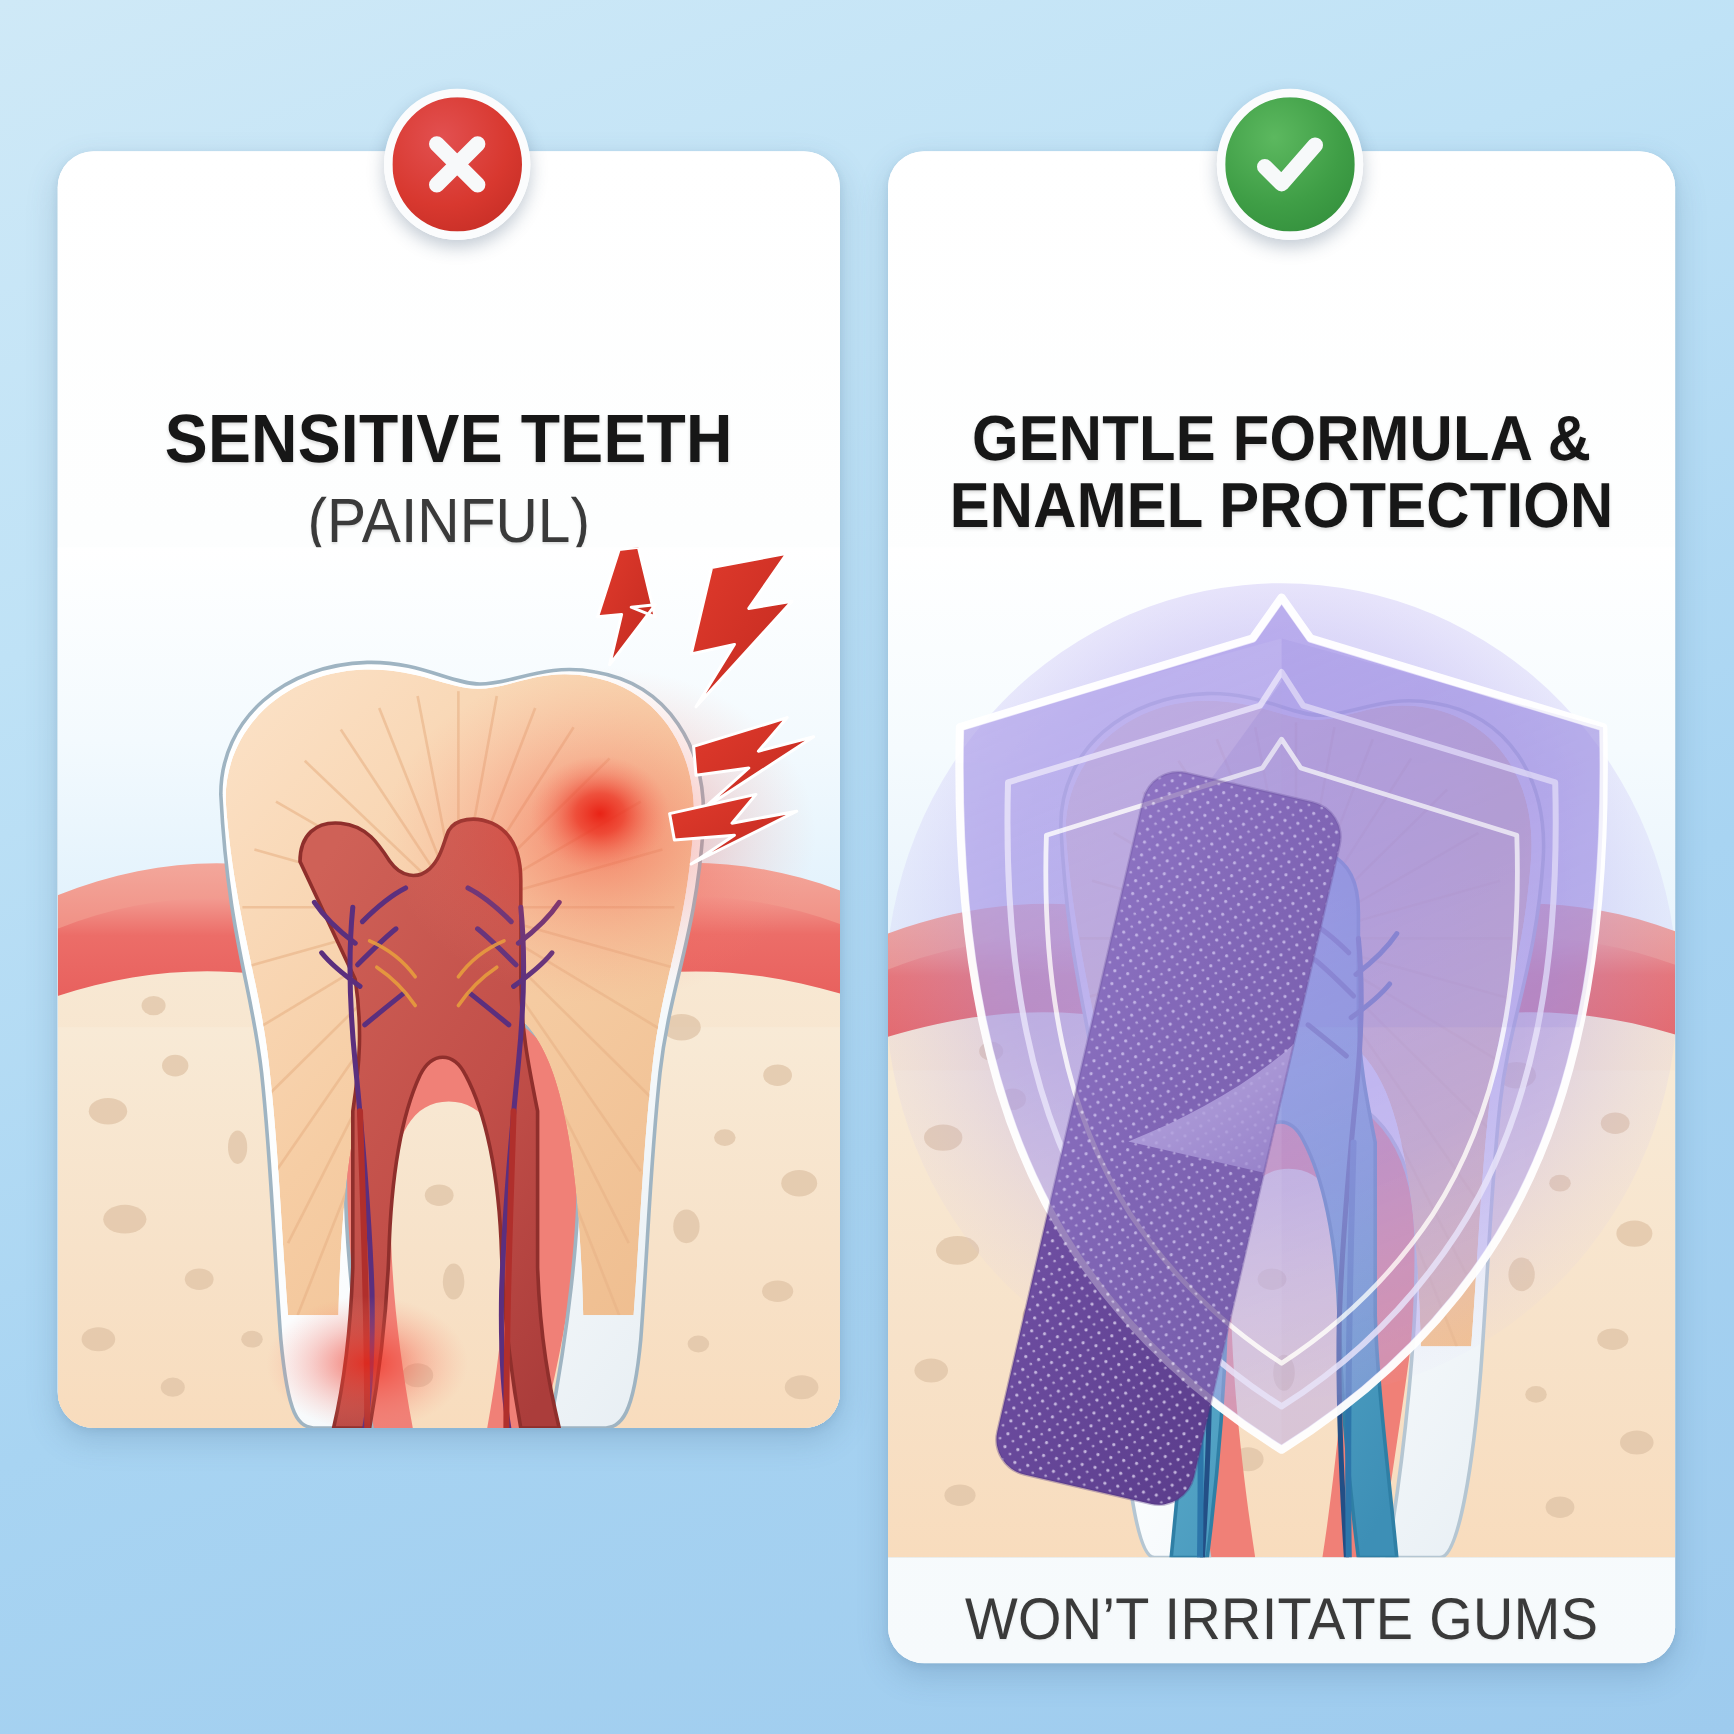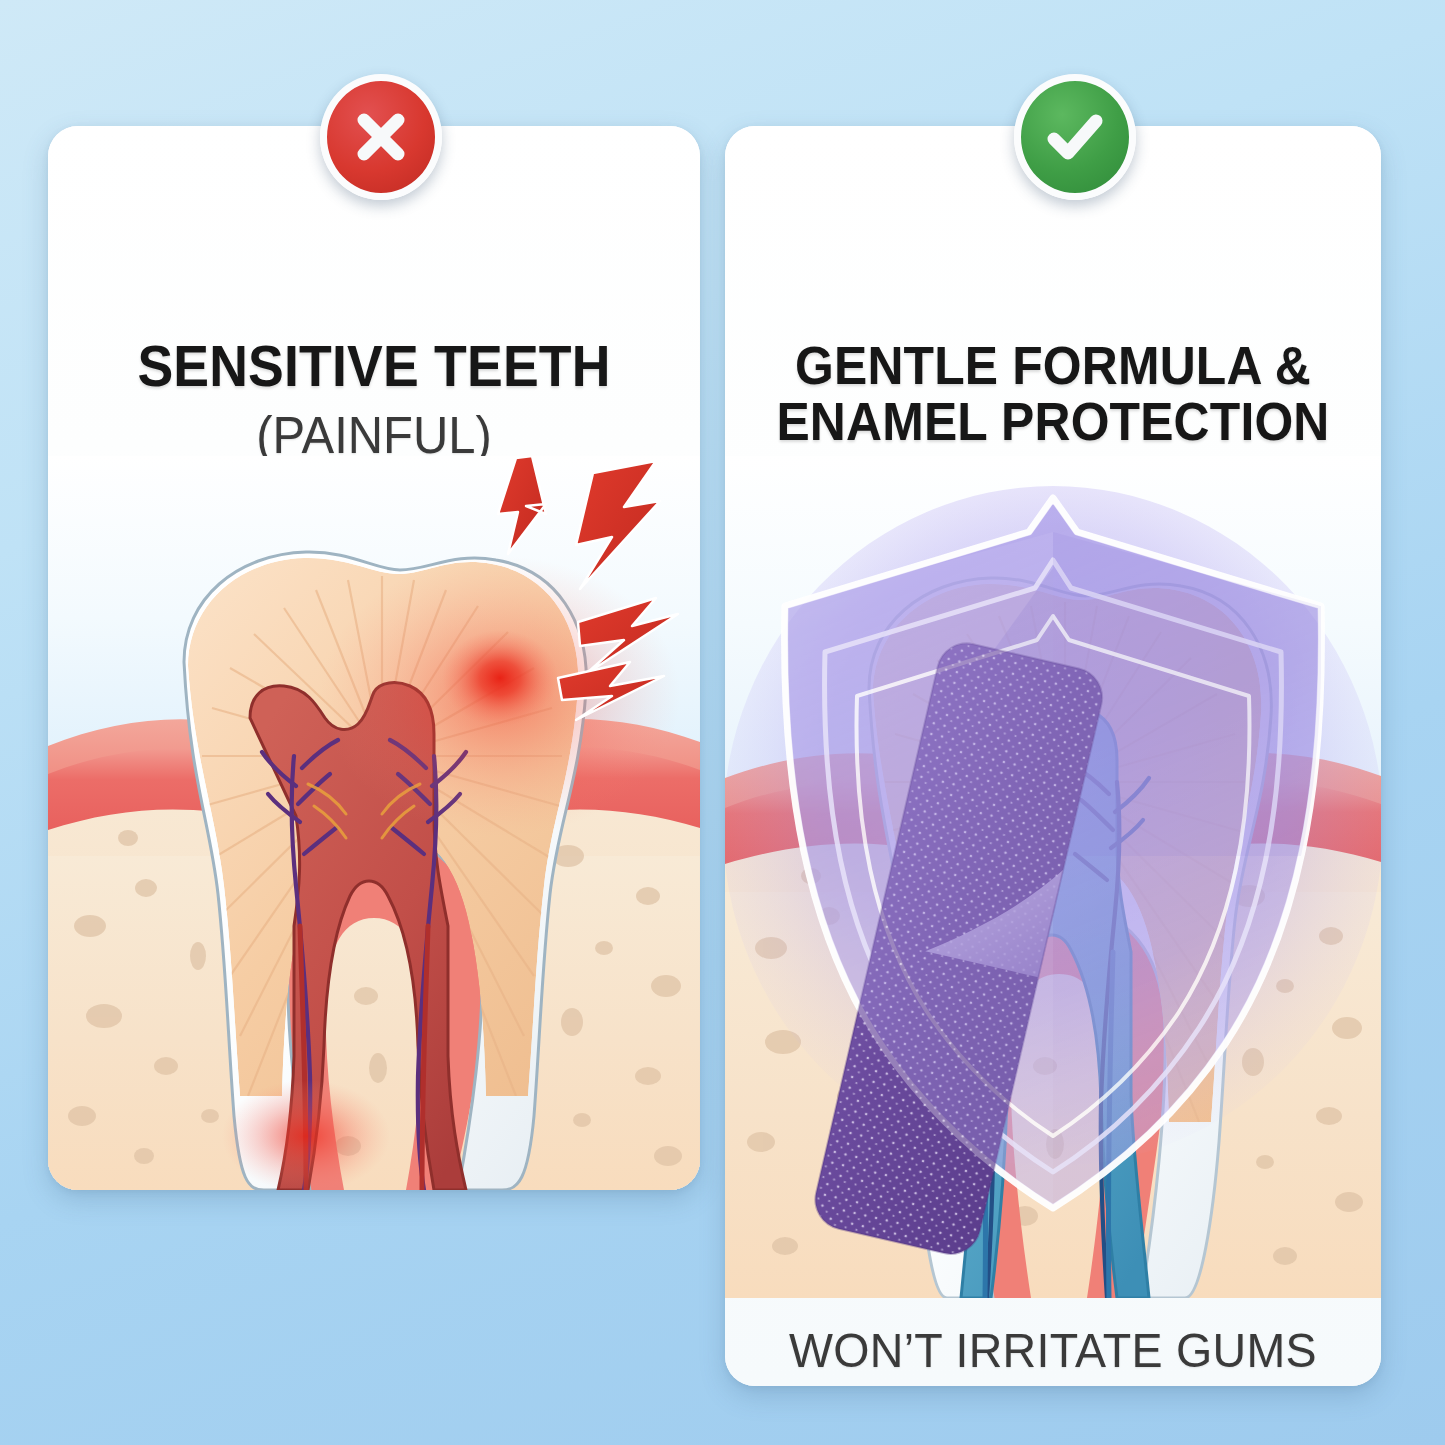--- a/index.html
+++ b/index.html
@@ -13,21 +13,21 @@
 
   
   .card{
     position:absolute;
     background:#ffffff;
     border-radius:30px;
     box-shadow:0 10px 26px rgba(60,95,130,.22), 0 2px 6px rgba(60,95,130,.10);
     overflow:hidden;
   }
   #card-left{left:48px;top:126px;width:652px;height:1064px;}
-  #card-right{left:725px;top:126px;width:656px;height:1260px;}
+  #card-right{left:740px;top:126px;width:656px;height:1260px;}
 
   .card-inner{position:relative;width:100%;height:100%;
     background:linear-gradient(180deg,#ffffff 0%,#fdfefe 30%,#f9fcfd 60%,#f6fafc 100%);}
 
   
   .badge{
     position:absolute;width:108px;height:112px;border-radius:50%;
     border:7px solid #fbfcfd;
     box-shadow:0 6px 14px rgba(40,70,100,.28);
     display:flex;align-items:center;justify-content:center;

